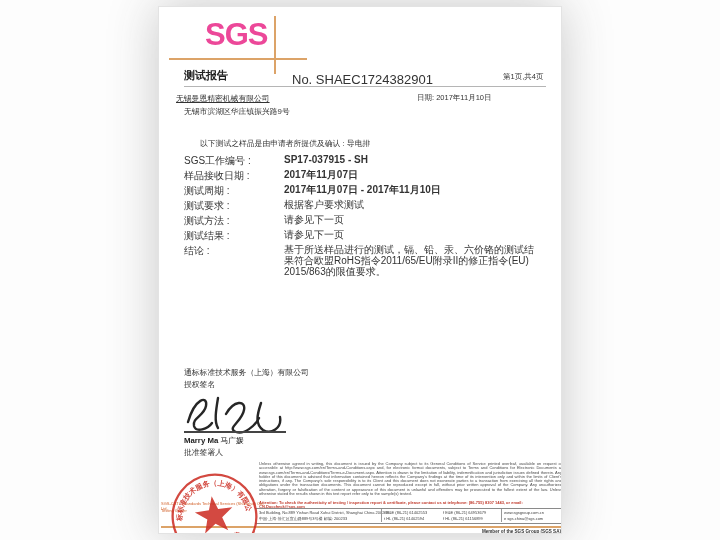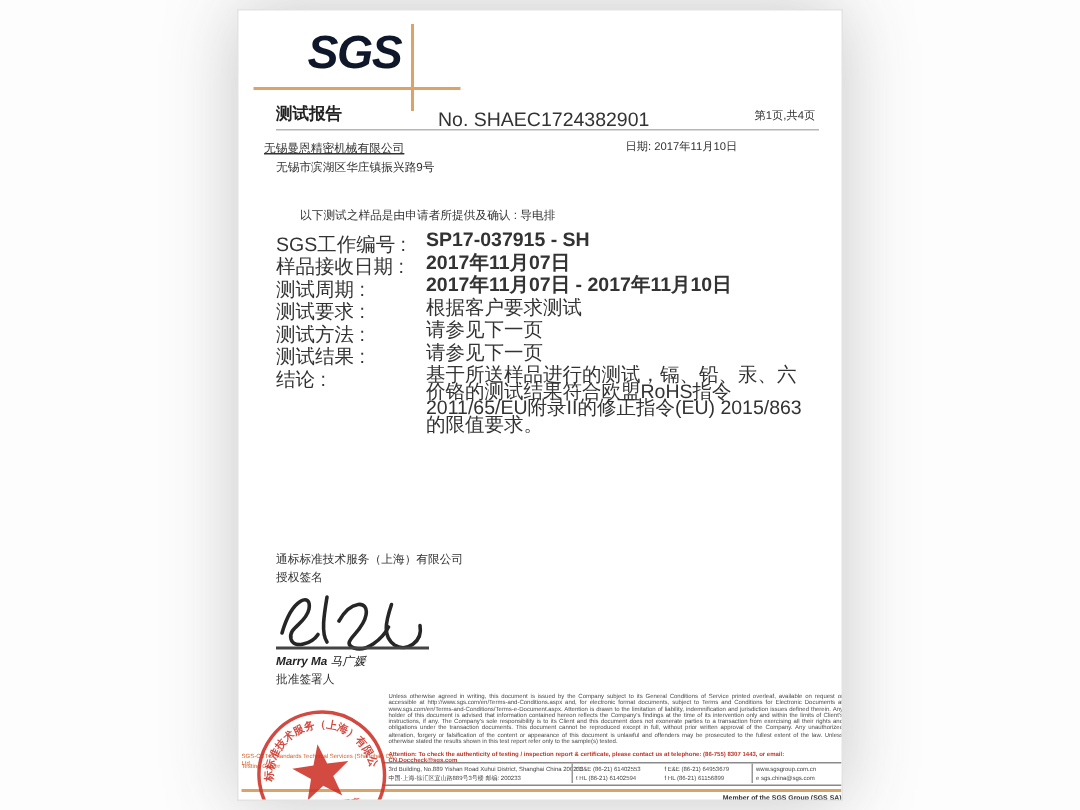--- a/index.html
+++ b/index.html
@@ -6,45 +6,45 @@
   html,body { width:720px; height:540px; overflow:hidden; background:#fdfdfd;
     font-family:"Liberation Sans","DejaVu Sans",sans-serif; }
   .canvas { position:relative; width:720px; height:540px; }
   .page { position:absolute; left:158px; top:6px; width:404px; height:528px;
     background:#ffffff; border:1px solid #e3e3e3;
     box-shadow:0 0 46px rgba(60,60,60,.28); overflow:hidden; }
   .abs { position:absolute; }
 
   
   .logo { left:46px; top:10px; font-size:31px; font-weight:bold;
-    color:#0f172a; letter-spacing:-1px; font-family:"Liberation Sans",sans-serif;font-style:italic; }
+    color:#ec4899; letter-spacing:-1px; font-family:"Liberation Sans",sans-serif; }
   .crop-h { left:10px; top:51px; width:138px; height:2px; background:#dca368; }
   .crop-v { left:115px; top:9px; width:2px; height:58px; background:#dca368; }
 
   
   .h-title { left:25px; top:61px; font-size:11px; font-weight:bold; color:#222; }
   .h-no { left:133px; top:65px; font-size:13px; font-weight:normal; color:#333; }
   .h-date { left:258px; top:65px; font-size:7.5px; color:#333;margin-top:21px; }
   .h-pages { left:344px; top:65px; font-size:7.5px; color:#333; }
   .h-rule { left:25px; top:79px; width:362px; height:1px; background:#b5b5b5; }
 
   .appl-name { left:17px; top:86px; font-size:7.8px; color:#333;text-decoration:underline; }
   .appl-addr { left:25px; top:99px; font-size:7.8px; color:#333; }
   .intro { left:41px; top:131px; font-size:7.8px; color:#333; }
 
-  .drow { left:25px; font-size:13px; color:#333; width:360px; }
+  .drow { left:25px; font-size:10px; color:#333; width:360px; }
   .drow .lbl { display:inline-block; width:100px; vertical-align:top; }
   .drow .val { display:inline-block; width:255px; vertical-align:top; line-height:11px; }
   .val.bold { font-weight:bold; }
 
   .sig-company { left:25px; top:360px; font-size:7.8px; color:#333; }
   .sig-label { left:25px; top:372px; font-size:7.8px; color:#333; }
   .sig-svg { left:22px; top:382px; }
   .sig-rule { left:25px; top:424px; width:102px; height:2px; background:#444; }
-  .sig-name { left:25px; top:428px; font-size:7.8px; color:#222;font-style:italic; }
+  .sig-name { left:25px; top:428px; font-size:7.8px; color:#222; }
   .sig-name b { font-weight:bold; }
   .sig-title { left:25px; top:440px; font-size:7.8px; color:#333; }
 
   
   .disclaimer { left:100px; top:455px; width:303px; font-size:4px; line-height:4.3px;
     color:#4a4a4a; text-align:justify; }
   .attention { left:100px; top:494px; width:303px; font-size:4px; line-height:4.3px;
     color:#c0392b; font-weight:bold; }
   .fcoy1 { left:2px; top:495px; width:105px; font-size:4px; color:#d2622a; line-height:4.5px; }
   .fcoy2 { left:2px; top:501px; width:105px; font-size:4px; color:#d2622a; }

